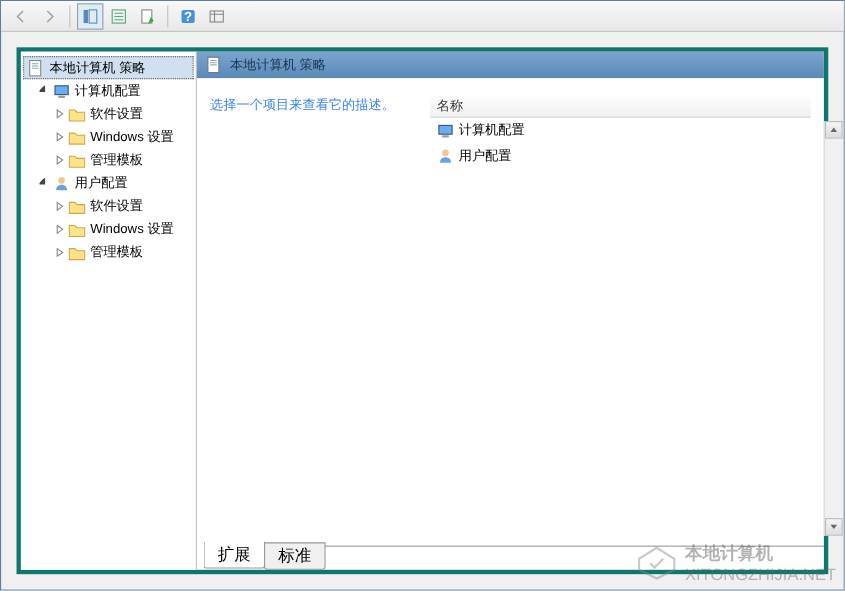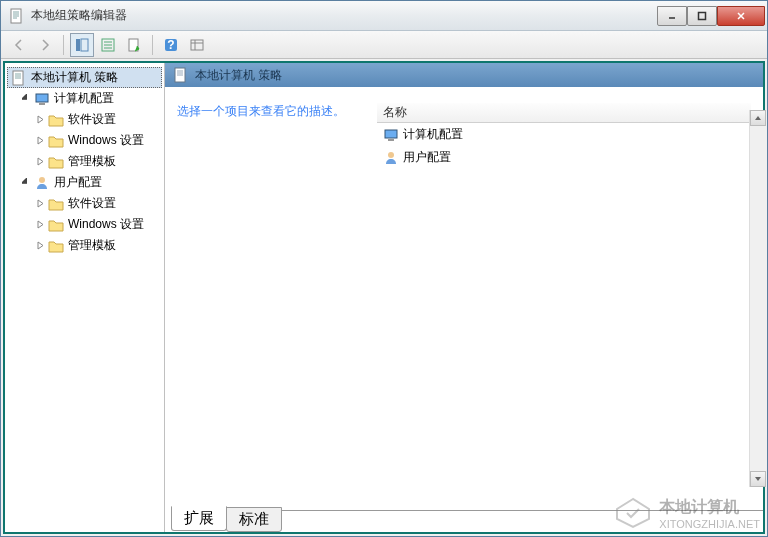--- a/index.html
+++ b/index.html
@@ -17,21 +17,21 @@
     
     .menubar { height: 22px; background: linear-gradient(to bottom, #fafafa, #ececec); display: flex; align-items: center; padding: 0 4px; border-bottom: 1px solid #d0d0d0; }
     .menu-item { padding: 2px 10px; cursor: default; }
     
     .toolbar { height: 28px; background: linear-gradient(to bottom, #f8f8f8, #e8e8e8); display: flex; align-items: center; padding: 0 6px; border-bottom: 1px solid #c0c0c0; gap: 2px; }
     .tool-btn { width: 24px; height: 24px; display: flex; align-items: center; justify-content: center; border: 1px solid transparent; cursor: default; }
     .tool-btn.disabled { opacity: 0.4; }
     .tool-sep { width: 1px; height: 20px; background: #c0c0c0; margin: 0 4px; }
     .tool-btn.boxed { border: 1px solid #90a0b0; background: #e0ecf5; }
     
-    .content-area { flex: 1; display: flex; background: #fff; margin: 2px; border: 2px solid #0f766e; }
+    .content-area { flex: 1; display: flex; background: #fff; margin: 14px; border: 4px solid #0f766e; }
     
     .tree-panel { width: 160px; border-right: 1px solid #c0c0c0; background: #fff; padding: 4px 2px; }
     .tree-root { display: flex; align-items: center; padding: 2px 4px; cursor: default; white-space: nowrap; }
     .tree-root.selected { background: #d0e0f0; border: 1px dotted #666; padding: 1px 3px; }
     .tree-node { display: flex; align-items: center; padding: 2px 0; cursor: default; white-space: nowrap; }
     .tree-expander { width: 11px; height: 11px; margin-right: 2px; display: flex; align-items: center; justify-content: center; }
     .tree-icon { width: 16px; height: 16px; margin-right: 4px; flex-shrink: 0; }
     .tree-children { padding-left: 14px; }
     
     .detail-panel { flex: 1; display: flex; flex-direction: column; }
@@ -44,56 +44,30 @@
     .list-item { display: flex; align-items: center; padding: 3px 6px; cursor: default; }
     .list-item-icon { width: 16px; height: 16px; margin-right: 4px; }
     
     .detail-tabs { display: flex; padding-left: 6px; height: 22px; align-items: flex-end; border-top: 0; }
     .tab { padding: 2px 12px; border: 1px solid #999; border-top: 1px solid #999; background: #f0f0f0; margin-right: -1px; cursor: default; font-size: 15px; border-radius: 0 0 3px 3px; }
     .tab.active { background: #fff; border-top-color: #fff; position: relative; top: -1px; }
     .tab-line { flex:1; border-top:1px solid #999; align-self: flex-start; }
     
     .watermark { position: absolute; right: 8px; bottom: 6px; opacity: 0.45; display: flex; align-items: center; gap: 6px; pointer-events: none; }
     .watermark-text { font-size: 16px; color: #555; font-weight: bold; }
-    .watermark-sub { font-size: 11px; color: #666; }
+    .watermark-sub { font-size: 15px; color: #666; }
     .scroll-track-right { position: absolute; right: 3px; top: 110px; bottom: 50px; width: 16px; background: #f0f0f0; border-left: 1px solid #ddd; }
     .scroll-btn { width:16px; height:16px; background: linear-gradient(to bottom,#f5f5f5,#ddd); border:1px solid #bbb; display:flex; align-items:center; justify-content:center; }
     .scroll-btn.bottom { position:absolute; bottom:0; }
   </style>
 </head>
 <body>
 
 <div class="window">
 
-  <div class="titlebar">
-    <span class="titlebar-icon">
-      <svg viewBox="0 0 16 16">
-          <rect x="2" y="1" width="10" height="14" fill="#fff" stroke="#888"></rect>
-          <path d="M4 4h6M4 6h6M4 8h6M4 10h4" stroke="#8aa" stroke-width="1"></path>
-        </svg>
-    </span>
-    <span class="titlebar-text">本地组策略编辑器</span>
-    <div class="window-controls">
-      <div class="win-btn">
-          <svg width="10" height="10">
-            <line x1="2" y1="7" x2="8" y2="7" stroke="#333" stroke-width="1.5"></line>
-          </svg>
-        </div>
-      <div class="win-btn">
-          <svg width="10" height="10">
-            <rect x="1.5" y="1.5" width="7" height="7" fill="none" stroke="#333" stroke-width="1.5"></rect>
-          </svg>
-        </div>
-      <div class="win-btn close">
-          <svg width="10" height="10">
-            <path d="M2 2L8 8M8 2L2 8" stroke="#fff" stroke-width="1.5"></path>
-          </svg>
-        </div>
-    </div>
-  </div>
 
 
   <div class="toolbar">
     <div class="tool-btn disabled">
         <svg width="16" height="16">
           <path d="M10 3L5 8l5 5" fill="none" stroke="#333" stroke-width="1.5"></path>
         </svg>
       </div>
     <div class="tool-btn disabled">
         <svg width="16" height="16">

